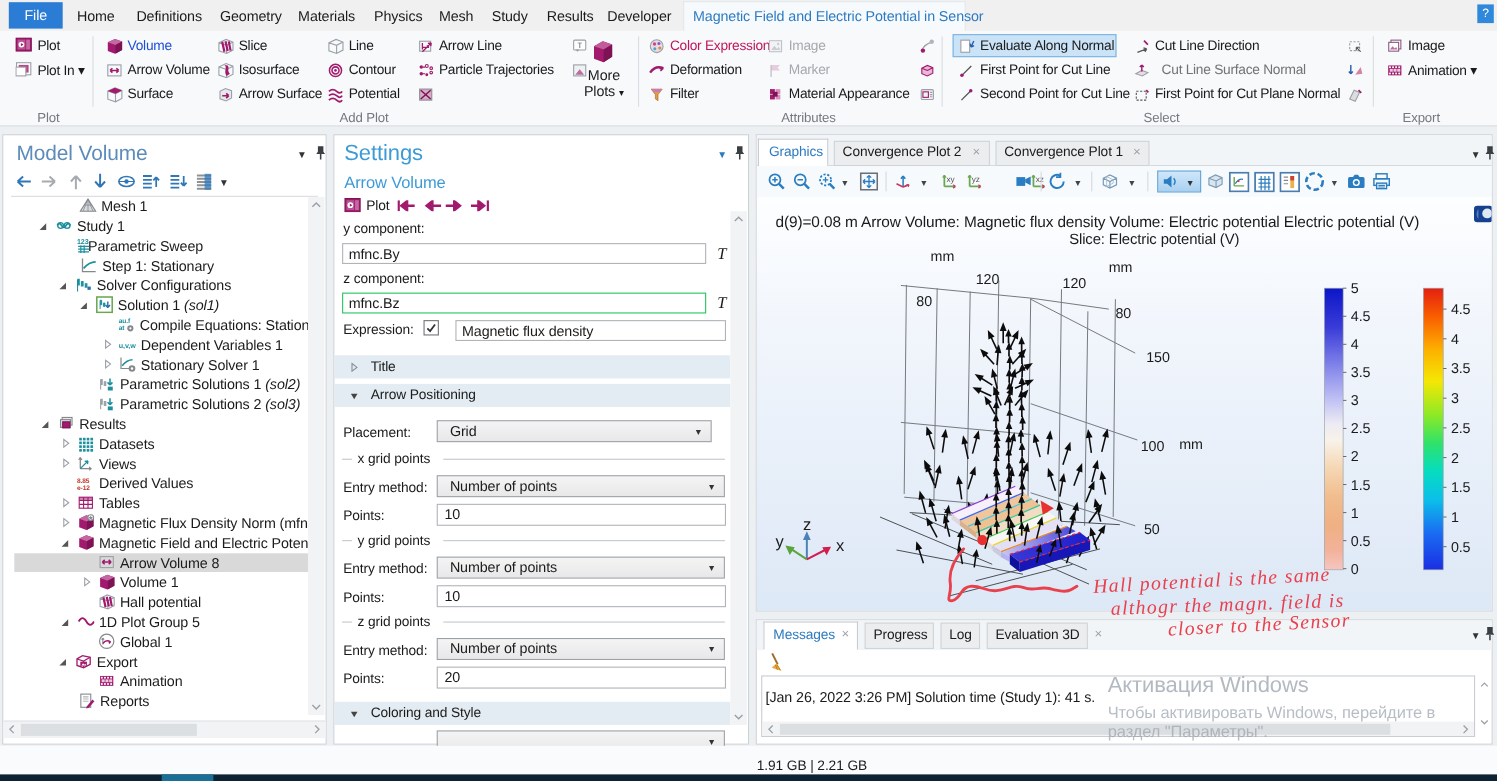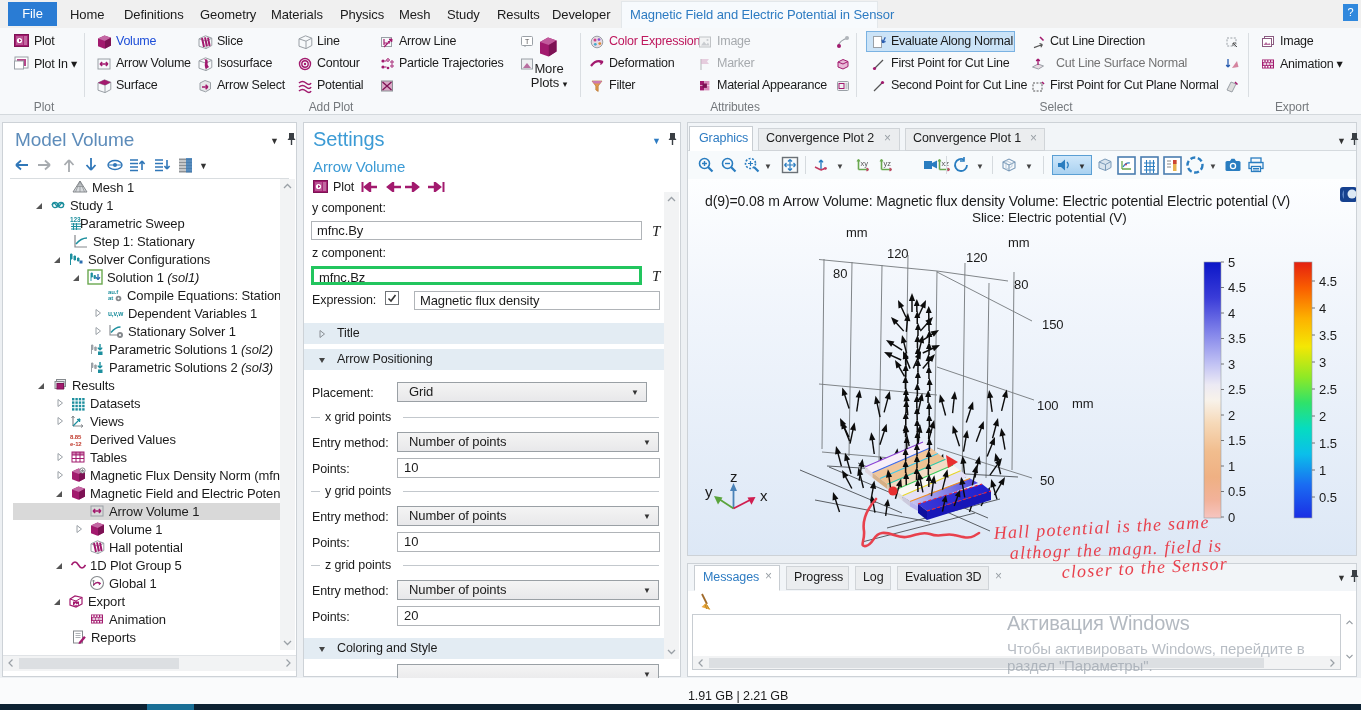--- a/index.html
+++ b/index.html
@@ -84,21 +84,21 @@
       <path d="M7 3 C10 5 6 9 9 13 L12 11 C9 8 12 6 10 3.6 Z" fill="#a21a6e"></path>
     </svg>
   </div>
 <div class="rlbl" style="left:217px;top:56px;color:#1b1b1b;">Isosurface</div>
 <div class="ab" style="left:197px;top:78px;width:16px;height:16px;">
     <svg width="16" height="16" viewBox="0 0 16 16" style="">
       <path d="M3 5 L8 2.5 L13.5 4.5 L13.5 11 L8.5 13.8 L3 11.8 Z" fill="#e7e8ea" stroke="#9aa0a6"></path>
       <path d="M5 9 H11 M11 9 l-2.4 -2.2 M11 9 l-2.4 2.2" stroke="#a21a6e" stroke-width="1.5" fill="none"></path>
     </svg>
   </div>
-<div class="rlbl" style="left:217px;top:78px;color:#1b1b1b;">Arrow Select</div>
+<div class="rlbl" style="left:217px;top:78px;color:#1b1b1b;">Arrow Surface</div>
 <div class="ab" style="left:297px;top:34px;width:16px;height:16px;">
     <svg width="16" height="16" viewBox="0 0 16 16" style="">
       <path d="M2 4.8 L8.5 1.8 L14.8 4.2 L14.8 11.5 L9 14.6 L2 12.2 Z M2 4.8 L9 7.2 L14.8 4.2 M9 7.2 L9 14.6" fill="none" stroke="#9aa0a6" stroke-width="1"></path>
     </svg>
   </div>
 <div class="rlbl" style="left:317px;top:34px;color:#1b1b1b;">Line</div>
 <div class="ab" style="left:297px;top:56px;width:16px;height:16px;">
     <svg width="16" height="16" viewBox="0 0 16 16" style="">
       <path d="M8 8 m-5.5 0 a5.5 5.5 0 1 1 11 0 a5.5 5.5 0 1 1 -11 0" fill="none" stroke="#a21a6e" stroke-width="1.4"></path>
       <path d="M8 8 m-3.2 0 a3.2 3.2 0 1 1 6.4 0 a3.2 3.2 0 1 1 -6.4 0" fill="none" stroke="#a21a6e" stroke-width="1.4"></path>
@@ -585,21 +585,21 @@
     </svg>
   </div>
 <div class="tx" style="left:90px;top:486px;font-size:13px;">Magnetic Field and Electric Potentia</div>
 <div class="ab" style="left:13px;top:503px;width:267px;height:17px;background:#d9d9d9;"></div>
 <div class="ab" style="left:89px;top:503px;width:16px;height:16px;">
     <svg width="16" height="16" viewBox="0 0 16 16" style="">
       <rect x="2" y="3" width="12" height="10" fill="none" stroke="#9aa0a6"></rect>
       <path d="M4 8 H12 M4 8 l2.2 -2 M4 8 l2.2 2 M12 8 l-2.2 -2 M12 8 l-2.2 2" stroke="#a21a6e" stroke-width="1.4" fill="none"></path>
     </svg>
   </div>
-<div class="tx" style="left:109px;top:504px;font-size:13px;">Arrow Volume 1</div>
+<div class="tx" style="left:109px;top:504px;font-size:13px;">Arrow Volume 8</div>
 <div class="ab" style="left:74px;top:524px;width:10px;height:10px;">
     <svg width="10" height="10" viewBox="0 0 10 10" style="">
       <path d="M3 1.5 L7.5 5 L3 8.5 Z" fill="none" stroke="#9aa0a6"></path>
     </svg>
   </div>
 <div class="ab" style="left:89px;top:521px;width:16px;height:16px;">
     <svg width="16" height="16" viewBox="0 0 16 16" style="">
       <path d="M2 4.5 L8.5 1.5 L15 3.8 L15 11.5 L8.5 14.8 L2 12.3 Z" fill="#a21a6e"></path>
       <path d="M2 4.5 L8.5 1.5 L15 3.8 L9 7 Z" fill="#c468a4"></path>
       <path d="M9 7 L15 3.8 L15 11.5 L9 14.8 Z" fill="#7d1254"></path>
@@ -736,21 +736,21 @@
 <div class="ab" style="left:428px;top:182px;">
     <svg width="17" height="10" viewBox="0 0 17 10" style="">
       <path d="M15.5 0 V10" stroke="#a21a6e" stroke-width="2"></path>
       <path d="M0 5 H12 M7 1 L12 5 L7 9 Z" stroke="#a21a6e" stroke-width="2.4" fill="#a21a6e"></path>
     </svg>
   </div>
 <div class="tx" style="left:312px;top:201px;">y component:</div>
 <div class="ab" style="left:311px;top:221px;width:331px;height:19px;background:#fff;border:1px solid #b0b4b8;font-size:13px;line-height:17px;padding-left:5px;">mfnc.By</div>
 <div class="tx" style="left:652px;top:223px;font-family:'Liberation Serif',serif;font-style:italic;font-size:15px;">T</div>
 <div class="tx" style="left:312px;top:246px;">z component:</div>
-<div class="ab" style="left:311px;top:266px;width:331px;height:19px;background:#fff;border:3px solid #22c55e;font-size:13px;line-height:17px;padding-left:5px;">mfnc.Bz</div>
+<div class="ab" style="left:311px;top:266px;width:331px;height:19px;background:#fff;border:1px solid #22c55e;font-size:13px;line-height:17px;padding-left:5px;">mfnc.Bz</div>
 <div class="tx" style="left:652px;top:268px;font-family:'Liberation Serif',serif;font-style:italic;font-size:15px;">T</div>
 <div class="tx" style="left:312px;top:293px;">Expression:</div>
 <div class="ab" style="left:385px;top:291px;width:14px;height:14px;background:#fff;border:1px solid #707478;">
     <svg width="12" height="12" viewBox="0 0 12 12" style="">
       <path d="M2.5 6.5 L5 9 L9.5 3" fill="none" stroke="#333" stroke-width="1.6"></path>
     </svg>
   </div>
 <div class="ab" style="left:414px;top:291px;width:246px;height:19px;background:#fff;border:1px solid #b0b4b8;font-size:13px;line-height:17px;padding-left:5px;">Magnetic flux density</div>
 <div class="ab" style="left:304px;top:323px;width:360px;height:21px;background:#e3ecf3;"></div>
 <div class="ab" style="left:317px;top:329px;width:10px;height:10px;">
@@ -1612,20 +1612,21 @@
     </svg>
   </div>
 <div class="ab" style="left:697px;top:593px;width:17px;height:20px;">
     <svg width="17" height="20" viewBox="0 0 17 20" style="">
       <path d="M5 1 L10 11" stroke="#a06a2a" stroke-width="1.8"></path>
       <path d="M9 10 l4.5 7 l-9 -3 Z" fill="#eaa83e"></path>
       <path d="M9.5 11.5 l2.8 4.5 M8 11.5 l1.8 4.5" stroke="#b8821e" stroke-width=".9"></path>
     </svg>
   </div>
 <div class="ab" style="left:692px;top:614px;width:649px;height:56px;border:1px solid #c8cdd2;background:#fff;overflow:hidden;">
+    <div class="tx" style="left:3px;top:11px;font-size:13px;">[Jan 26, 2022 3:26 PM] Solution time (Study 1): 41 s.</div>
     <div class="ab" style="left:0px;top:41px;width:647px;height:14px;background:#f2f3f4;"></div>
     <div class="ab" style="left:1px;top:41px;width:14px;height:14px;">
       <svg width="14" height="14" viewBox="0 0 14 14" style="">
         <path d="M8.5 3.5 L5 7 L8.5 10.5" fill="none" stroke="#9aa0a6" stroke-width="1.2"></path>
       </svg>
     </div>
     <div class="ab" style="left:632px;top:41px;width:14px;height:14px;">
       <svg width="14" height="14" viewBox="0 0 14 14" style="">
         <path d="M5.5 3.5 L9 7 L5.5 10.5" fill="none" stroke="#9aa0a6" stroke-width="1.2"></path>
       </svg>

